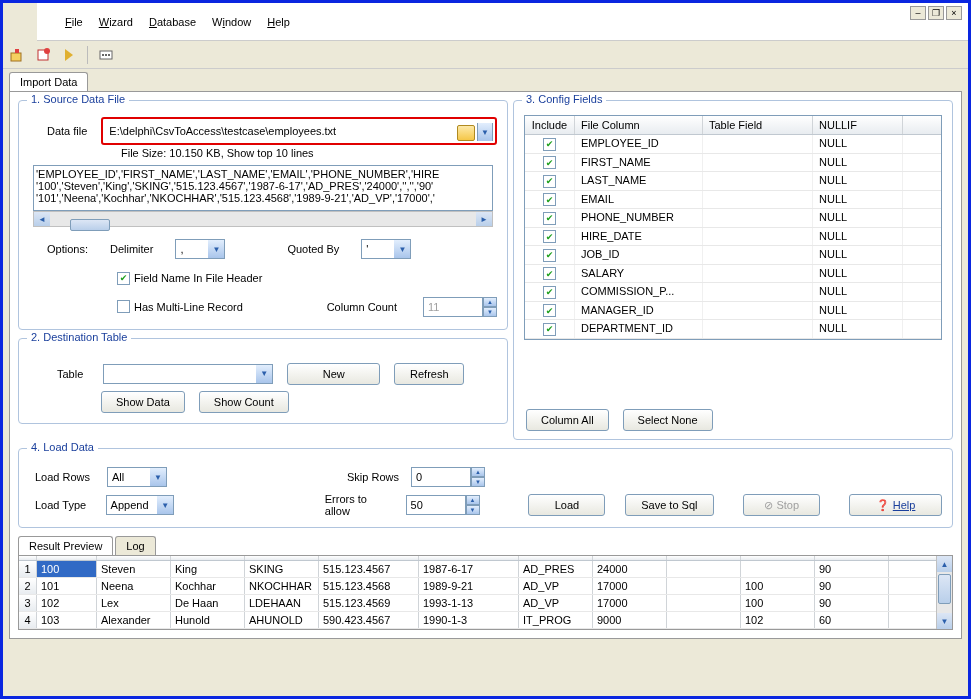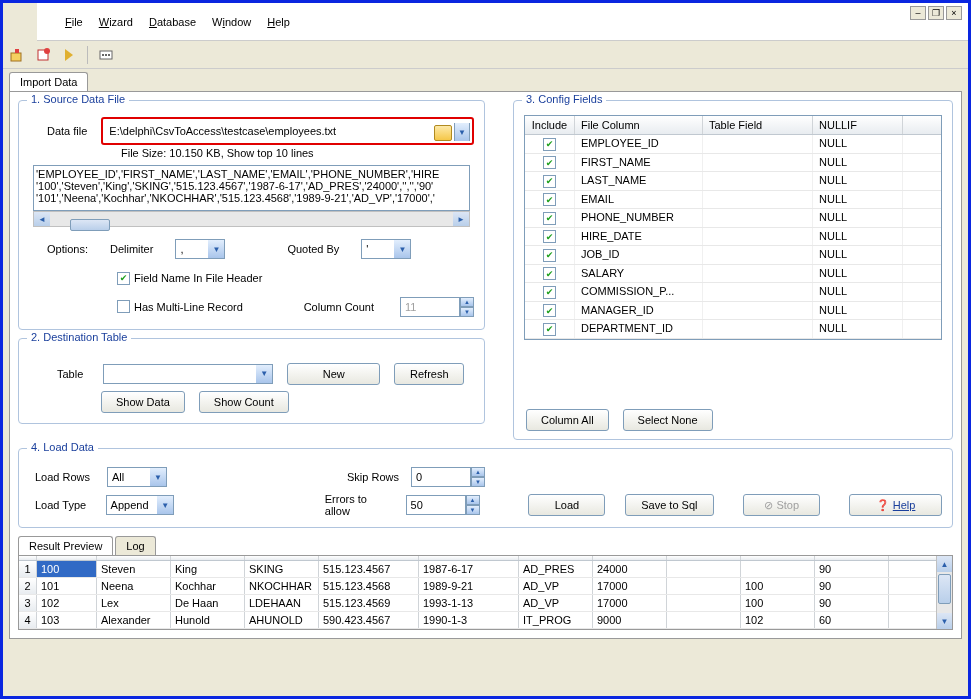--- a/index.html
+++ b/index.html
@@ -7,21 +7,21 @@
 .menubar { background: #fff; height: 38px; display: flex; align-items: center; padding: 0 20px; border-bottom: 1px solid #ccc; margin-left: 34px; }
 .menubar span { padding: 2px 8px; cursor: default; }
 .menubar span u { text-decoration: underline; }
 .winbtns { position: absolute; right: 6px; top: 3px; display: flex; gap: 2px; }
 .winbtn { width: 16px; height: 14px; background: #ece9d8; border: 1px solid #999; display: flex; align-items: center; justify-content: center; font-size: 9px; line-height: 1; }
 .toolbar { background: #ece9d8; height: 28px; display: flex; align-items: center; padding: 0 6px; gap: 10px; border-bottom: 1px solid #ccc; }
 .tbicon { width: 16px; height: 16px; display: inline-block; }
 .tab-strip { height: 22px; display: flex; align-items: flex-end; padding-left: 6px; }
 .tab { background: #fff; border: 1px solid #999; border-bottom: none; padding: 3px 10px; border-radius: 3px 3px 0 0; }
 .main { background: #fff; margin: 0 6px; border: 1px solid #999; padding: 8px; }
-.row { display: flex; gap: 28px; }
+.row { display: flex; gap: 5px; }
 .group { border: 1px solid #b0c4de; border-radius: 4px; padding: 10px 10px 8px 10px; position: relative; margin-bottom: 8px; }
 .group-title { position: absolute; top: -8px; left: 8px; background: #fff; color: #1a3f9c; padding: 0 4px; }
 .lbl { color: #000; margin-right: 6px; }
 .input { border: 1px solid #7f9db9; background: #fff; height: 20px; padding: 0 4px; }
 .btn { background: linear-gradient(#fff,#e8e8e0); border: 1px solid #7f9db9; border-radius: 3px; height: 22px; padding: 0 14px; cursor: default; }
 .combo { border: 1px solid #7f9db9; background: #fff; height: 20px; display: inline-flex; align-items: center; position: relative; }
 .combo .val { flex: 1; padding: 0 4px; }
 .combo .arr { width: 16px; height: 18px; background: linear-gradient(#e2eefd,#a9c5eb); display: flex; align-items: center; justify-content: center; font-size: 8px; color: #2b5fab; }
 .redbox { border: 2px solid #e00000; border-radius: 3px; padding: 2px; display: flex; align-items: flex-end; }
 .txtarea { border: 1px solid #7f9db9; background: #fff; font-size: 11px; padding: 2px; overflow: hidden; }

